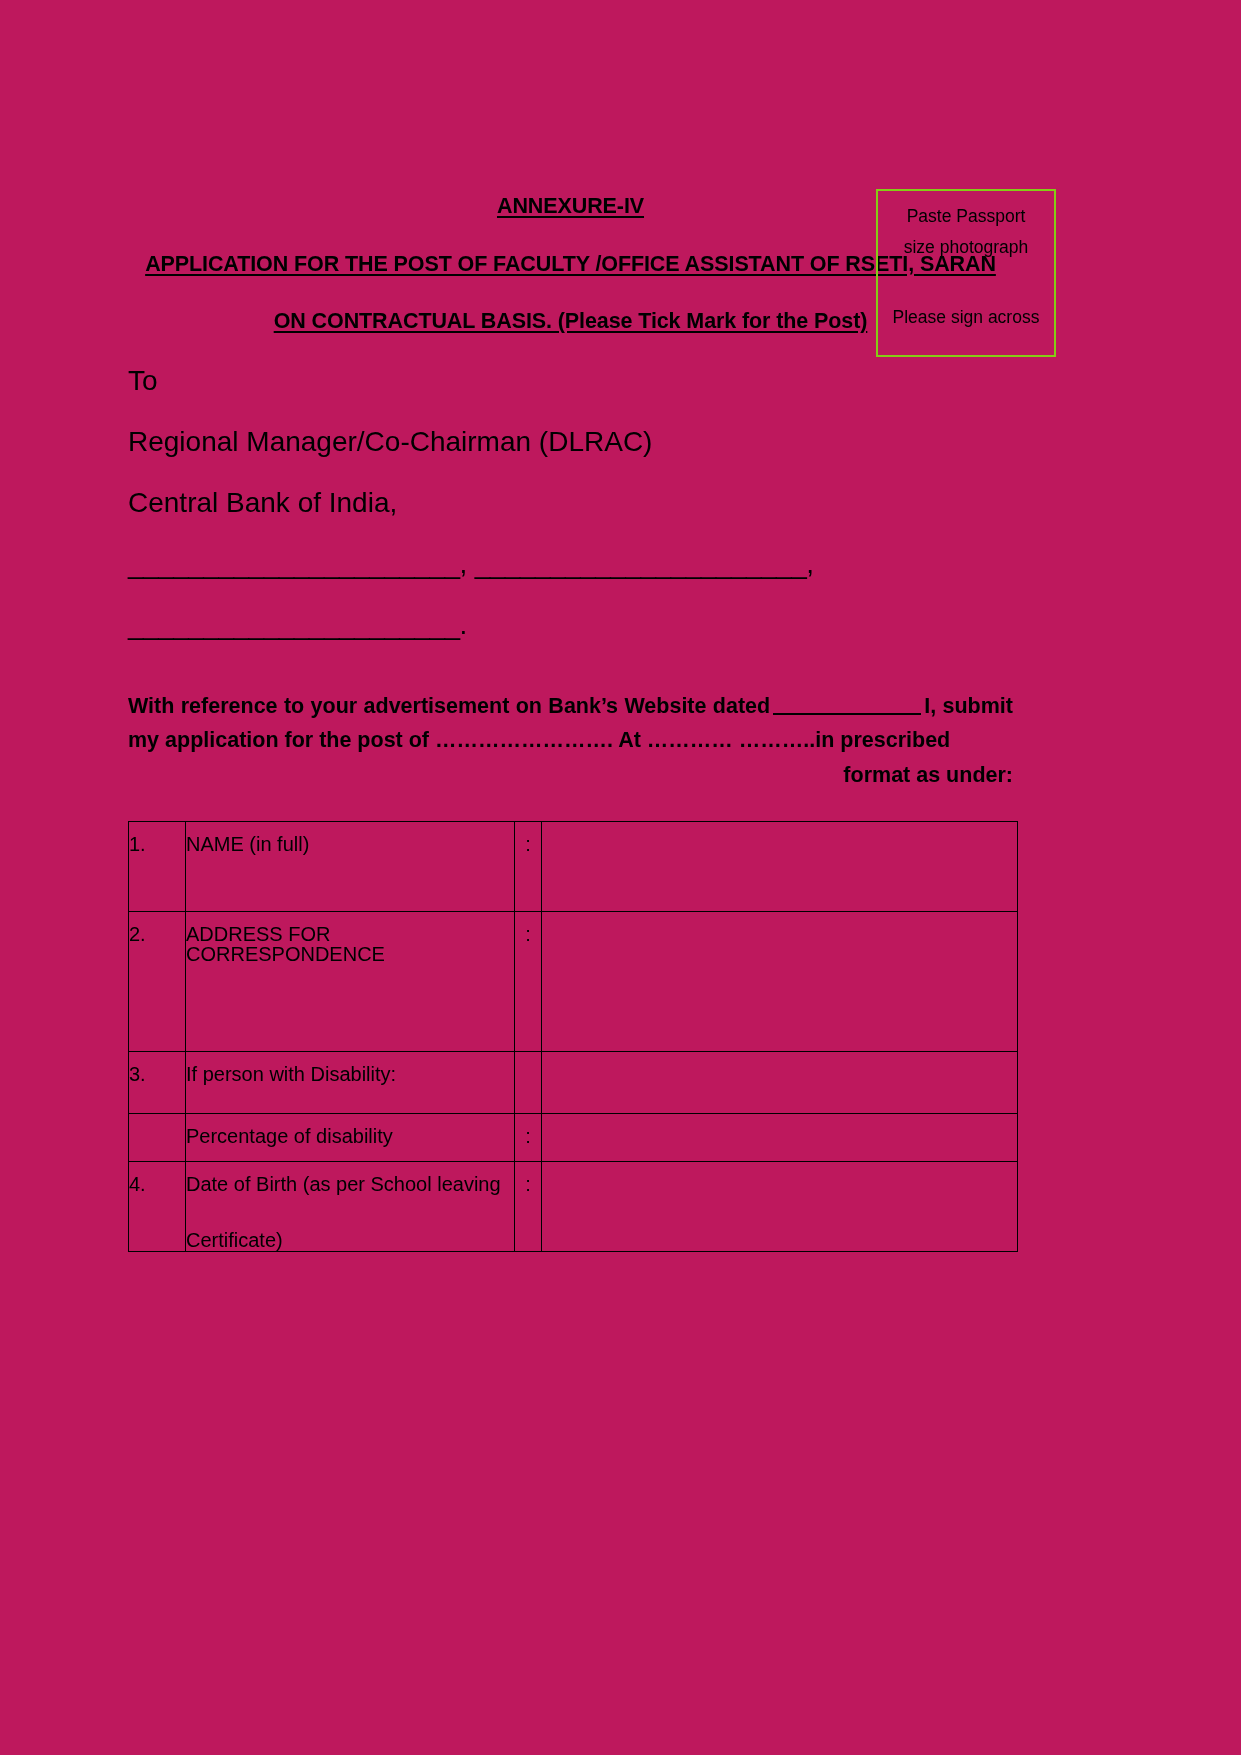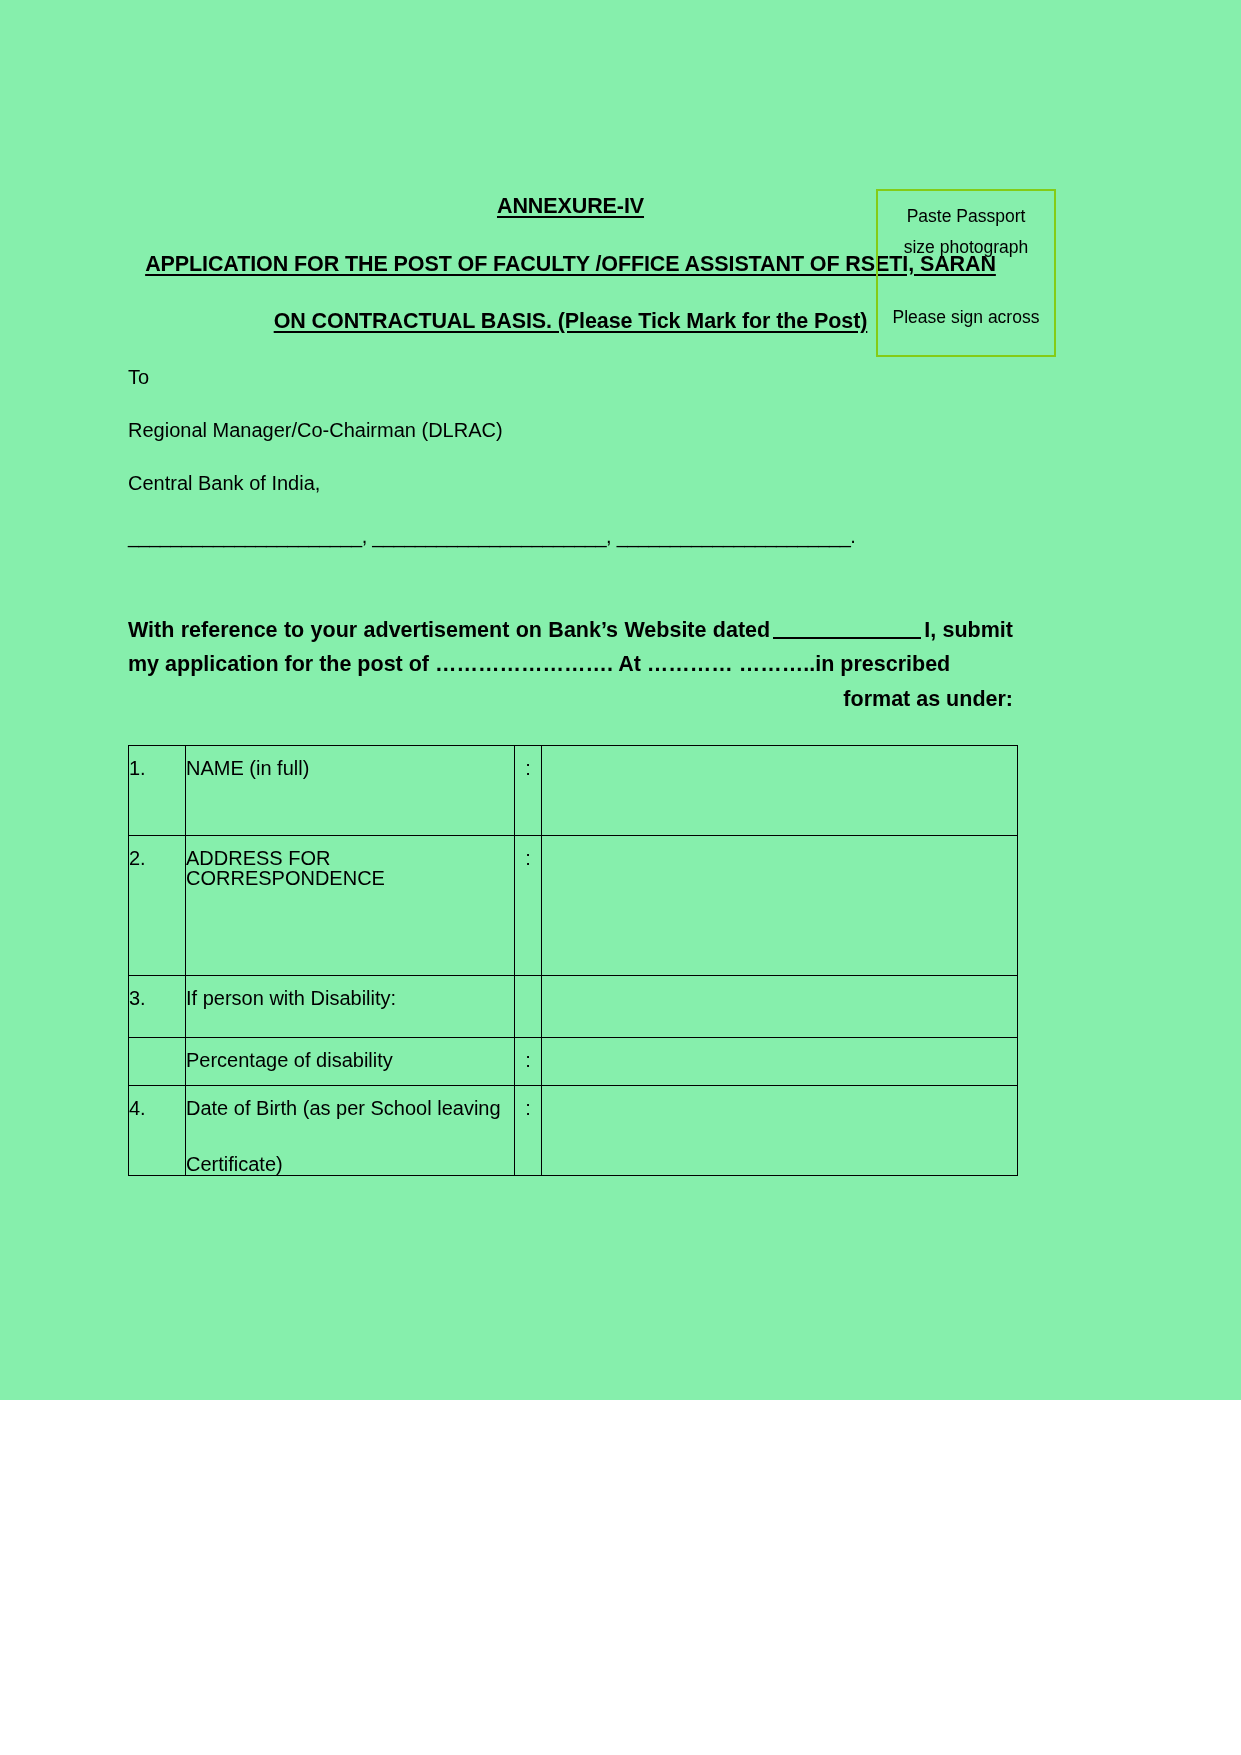--- a/index.html
+++ b/index.html
@@ -8,22 +8,22 @@
     padding: 0;
     background: #ffffff;
   }
   body {
     font-family: "Liberation Sans", sans-serif;
     color: #000000;
   }
   .page {
     position: relative;
     width: 1241px;
-    height: 1400px;
-    background: #86efac;
+    height: 1755px;
+    background: #be185d;
     box-sizing: border-box;
     overflow: hidden;
   }
   .sheet {
     position: absolute;
     left: 128px;
     top: 0;
     width: 885px;
   }
 
@@ -42,28 +42,28 @@
     text-decoration: underline;
     text-underline-offset: 3px;
   }
   .h1 { margin: 0 0 36px 0; }
   .h2 { margin: 0 0 36px 0; }
   .h3 { margin: 0 0 0 0; }
 
   
   .addr {
     margin-top: 34px;
-    font-size: 20px;
+    font-size: 28px;
     line-height: 1.0;
   }
   .addr .line {
     margin-bottom: 33px;
     white-space: nowrap;
   }
-  .addr .line:last-child { margin-bottom: 8px; }
+  .addr .line:last-child { margin-bottom: 16px; }
   .blankline {
     display: inline-block;
     letter-spacing: -0.5px;
   }
 
   
   .photobox {
     position: absolute;
     left: 748px;
     top: 189px;

